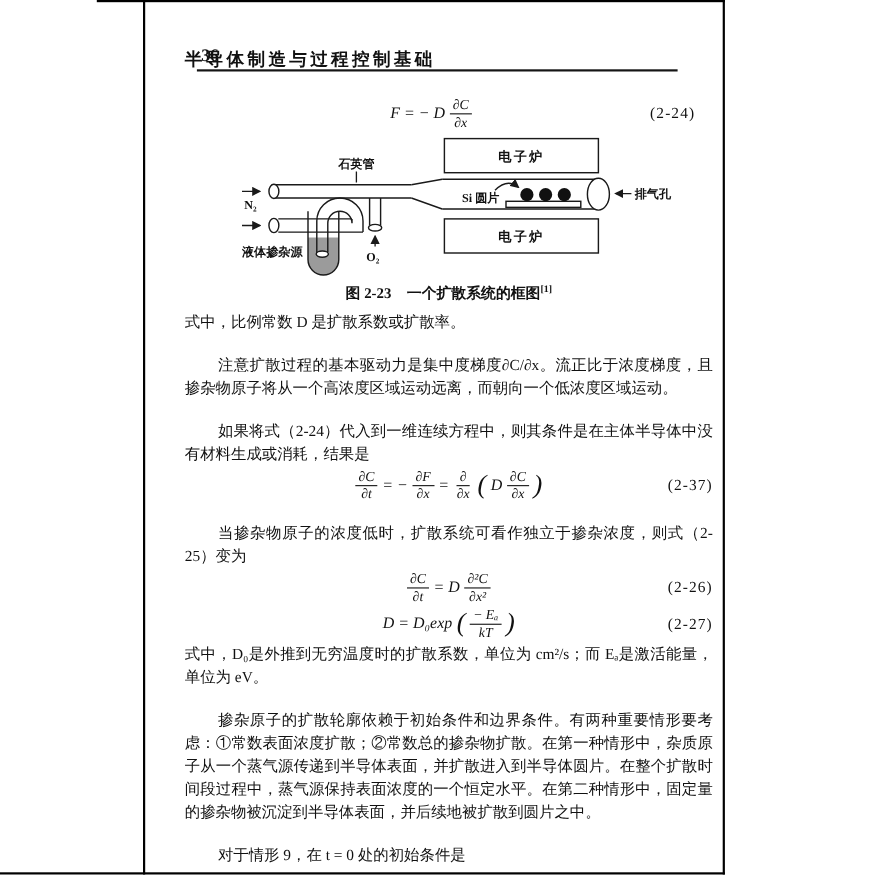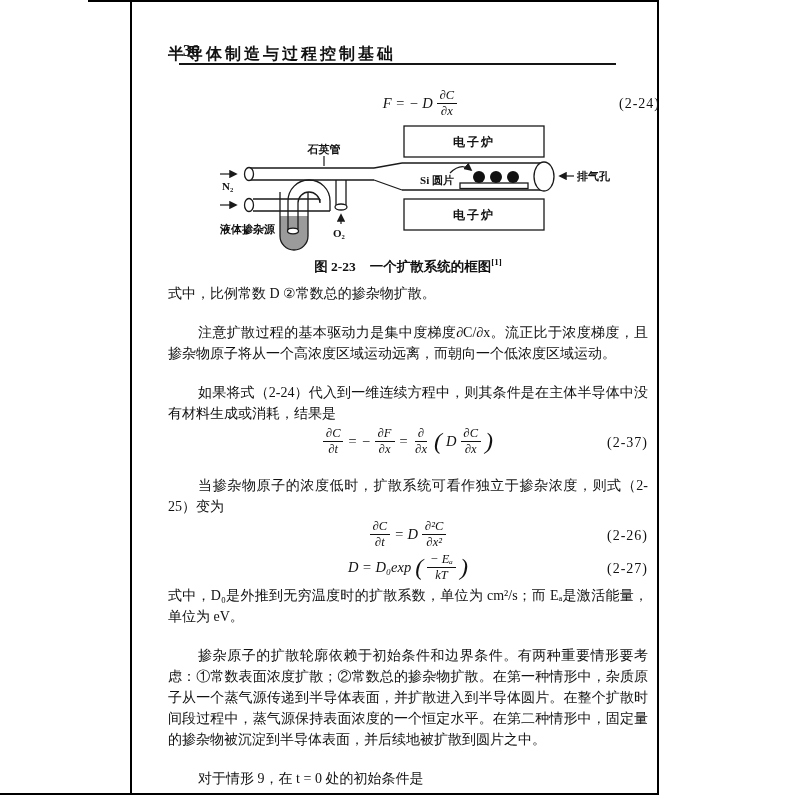--- a/index.html
+++ b/index.html
@@ -25,21 +25,21 @@
   .eq-row{position:relative;display:flex;justify-content:center;align-items:center;
           font-style:italic;font-size:14.5px;margin:2px 0;min-height:31px;}
   .eq-row .eq{display:inline-flex;align-items:center;gap:4px;white-space:nowrap;}
   .frac{display:inline-flex;flex-direction:column;align-items:center;vertical-align:middle;
         font-size:12.5px;line-height:1.08;}
   .frac .num{display:block;border-bottom:1px solid #111;padding:0 3px 1px;}
   .frac .den{display:block;padding:1px 3px 0;}
   .bigp{font-size:24px;font-weight:normal;line-height:1;transform:translateY(-1px);}
   .eqtag{position:absolute;right:0;top:50%;transform:translateY(-50%);
          font-style:normal;font-size:14px;letter-spacing:1px;}
-  .eq24-row{position:absolute;left:180px;top:86px;width:480px;}
+  .eq24-row{position:absolute;left:152px;top:86px;width:480px;}
 
   
   .figure-box{position:absolute;left:178px;top:120px;width:480px;height:140px;}
   .fig-stroke{stroke:#1a1a1a;stroke-width:1.3;fill:none;}
   .fig-white{stroke:#1a1a1a;stroke-width:1.3;fill:#fff;}
   .fig-black{fill:#111;stroke:none;}
   .fig-liquid{fill:#9b9b9b;stroke:none;}
   .fig-label{font:bold 11px "Liberation Serif","DejaVu Serif",serif;fill:#111;}
   .fig-label-lg{font:bold 12px "Liberation Serif","DejaVu Serif",serif;fill:#111;letter-spacing:2px;}
   .arrline{stroke:#1a1a1a;stroke-width:1.2;fill:none;}
@@ -137,21 +137,21 @@
       <path d="M396,56 L382,56" class="arrline" marker-end="url(#arr)"></path>
       <text x="399" y="60" class="fig-label">排气孔</text>
     </svg>
   </div>
 
   <div class="caption">
     <span class="cap-label">图 2-23</span><span>一个扩散系统的框图</span><sup>[1]</sup>
   </div>
 
   <div class="body-col">
-    <p>式中，比例常数 D ②常数总的掺杂物扩散。</p>
+    <p>式中，比例常数 D 是扩散系数或扩散率。</p>
     <p class="ind">注意扩散过程的基本驱动力是集中度梯度∂C/∂x。流正比于浓度梯度，且掺杂物原子将从一个高浓度区域运动远离，而朝向一个低浓度区域运动。</p>
     <p class="ind">如果将式（2-24）代入到一维连续方程中，则其条件是在主体半导体中没有材料生成或消耗，结果是</p>
 
     <div class="eq-row">
       <span class="eq">
         <span class="frac">
           <span class="num">∂C</span>
           <span class="den">∂t</span>
         </span>
         <span>= −</span>

